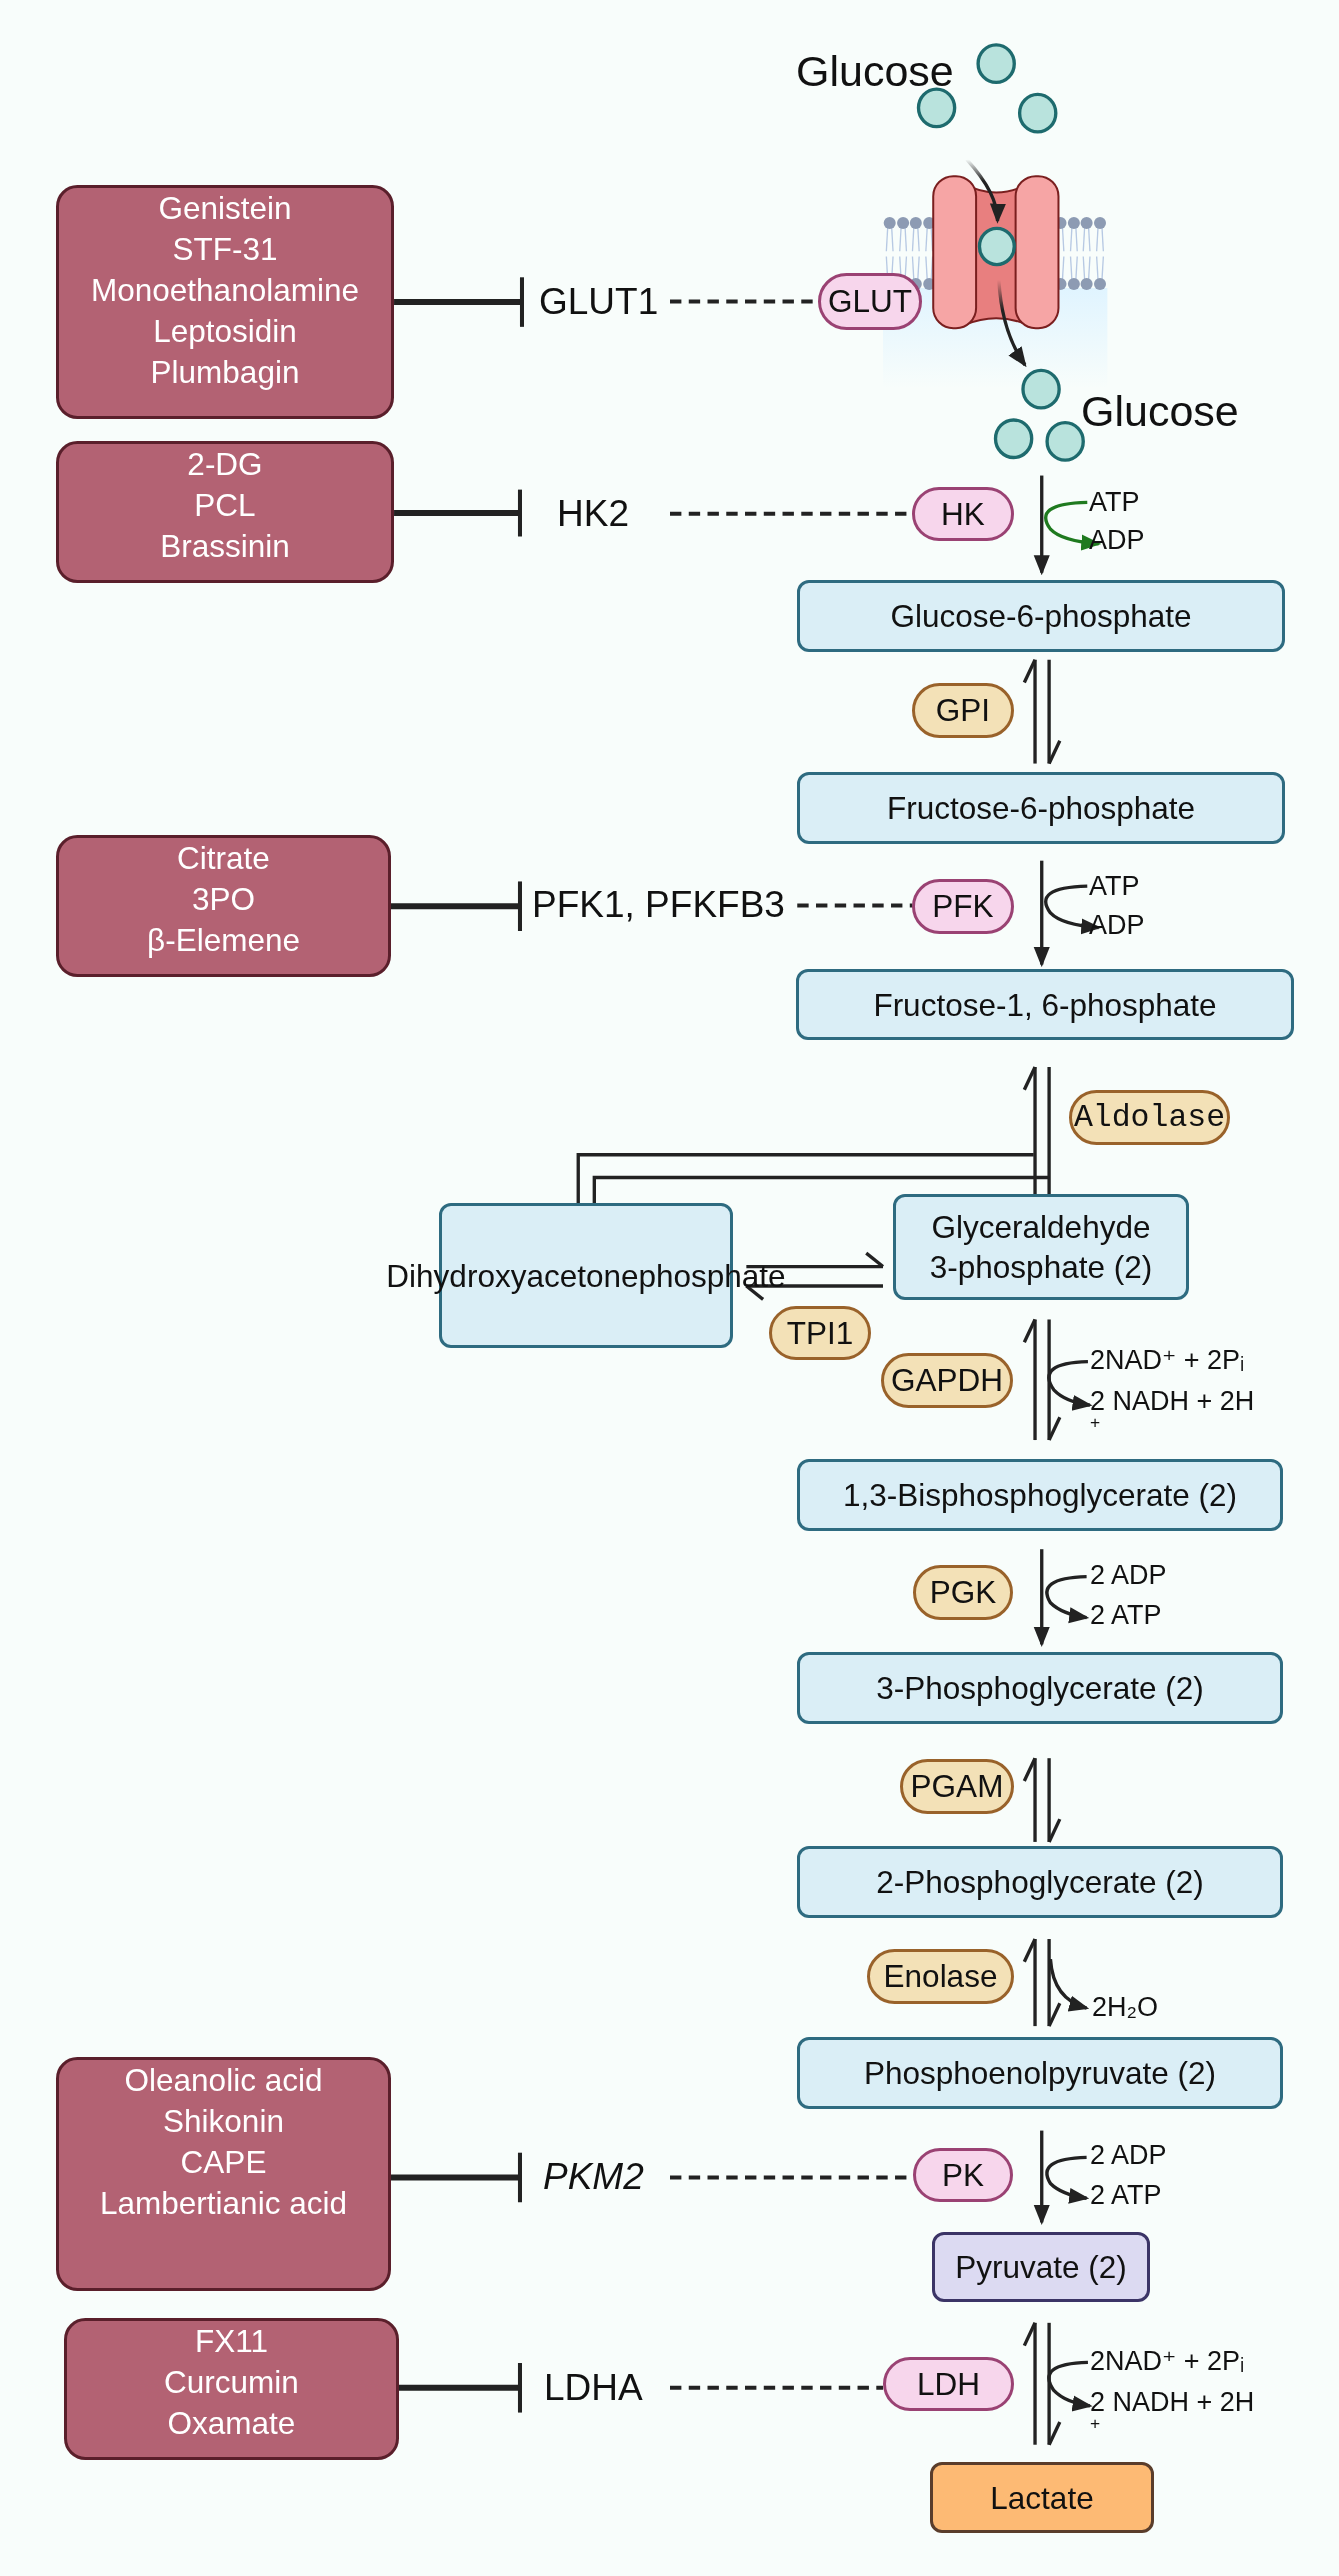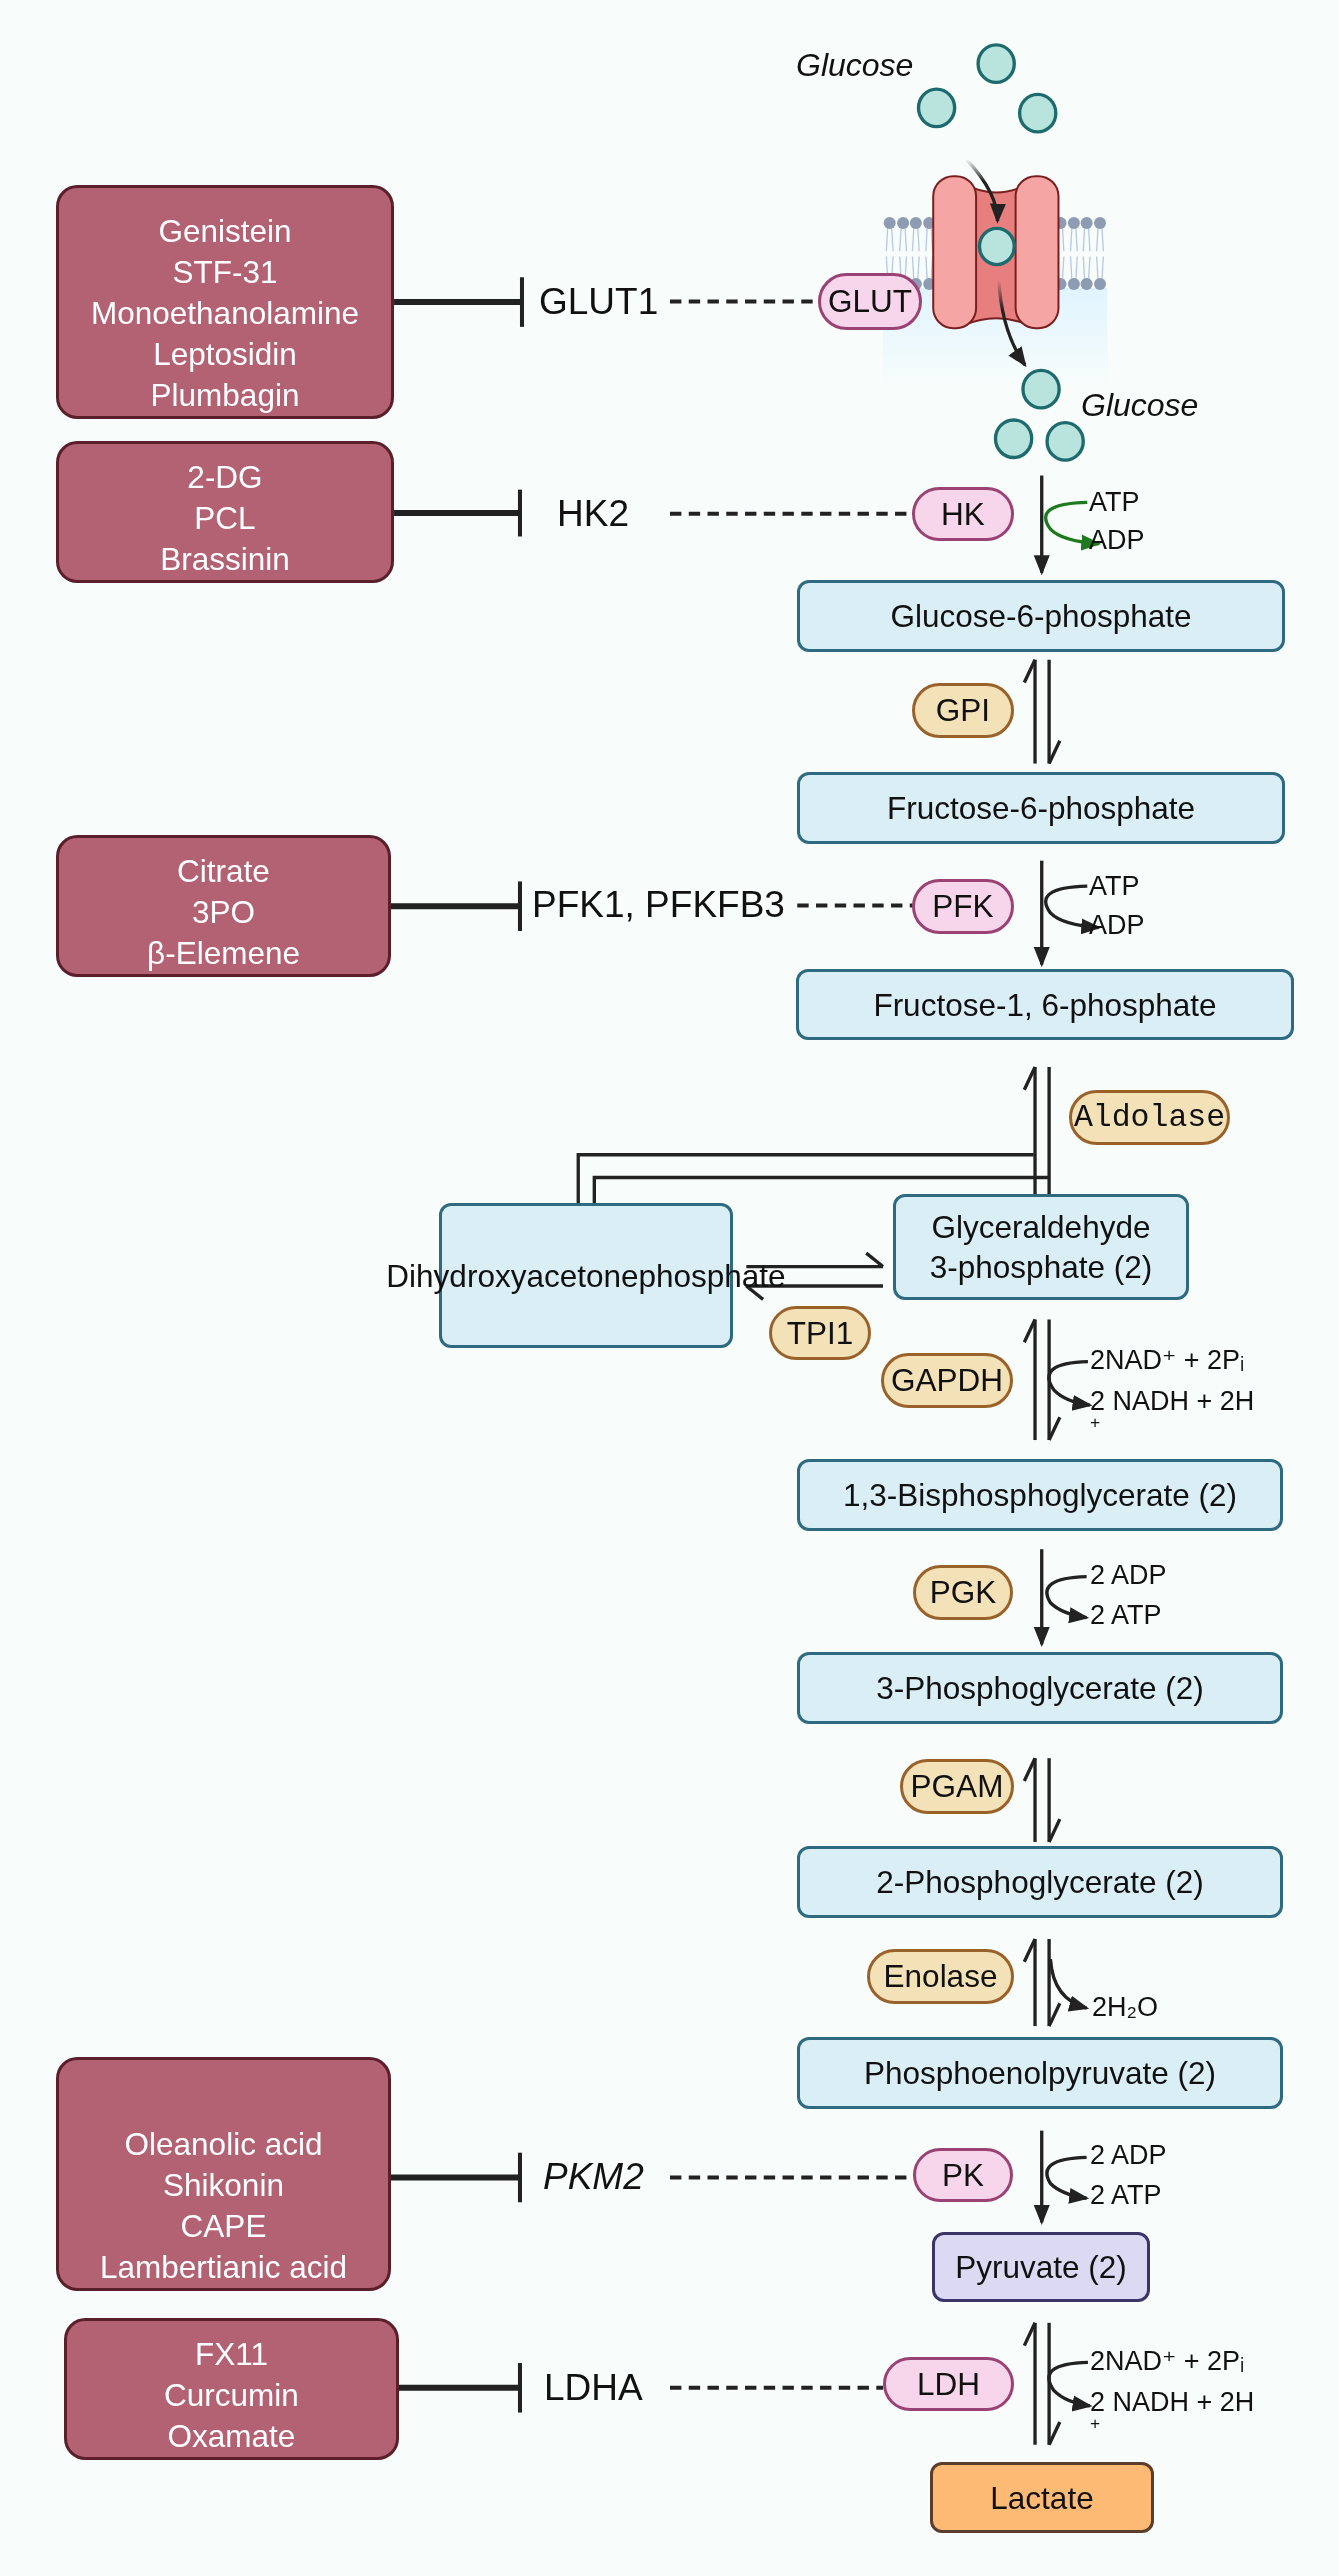--- a/index.html
+++ b/index.html
@@ -1,31 +1,31 @@
 <!DOCTYPE html>
 <html style="font-size:10.7px"><head>
 <meta charset="utf-8">
 <style>
   html, body { margin:0; padding:0; }
   body { width:1340px; height:2576px; background:#f8fdfb; position:relative; overflow:hidden;
          font-family:"Liberation Sans", "DejaVu Sans", sans-serif; color:#111; }
   .abs { position:absolute; box-sizing:border-box; }
   .inhib { background:#b36273; border:3.3px solid #5a1f2b; border-radius:21.4px; color:#fff;
-           display:flex; flex-direction:column; align-items:center; justify-content:flex-end;
+           display:flex; flex-direction:column; align-items:center; justify-content:flex-start;
            font-size:31.5px; line-height:41px; text-align:center; }
   .target { font-size:37px; line-height:40px; white-space:nowrap; }
   .metab { background:#daeef6; border:3.3px solid #2e6b80; border-radius:12px;
            display:flex; align-items:center; justify-content:center; text-align:center;
            font-size:31.5px; line-height:40px; }
   .pill { border-radius:33px; display:flex; align-items:center; justify-content:center;
           font-size:31.5px; white-space:nowrap; }
   .pill.reg { background:#f7d6ec; border:3.3px solid #9a4273; }
   .pill.cat { background:#f3e1b7; border:3.3px solid #99622a; }
   .cof { font-size:27px; line-height:29.5px; white-space:nowrap; }
-  .glabel { font-size:32px; white-space:nowrap;font-style:italic; }
+  .glabel { font-size:43px; white-space:nowrap; }
   svg#lines { position:absolute; left:0; top:0; }
 </style>
 </head>
 <body>
 
 <svg id="lines" width="1340" height="2576" viewBox="0 0 2000 3846">
   <defs>
     <marker id="ah" markerWidth="10" markerHeight="10" refX="8" refY="5" orient="auto" markerUnits="userSpaceOnUse" viewBox="0 0 10 10">
       <path d="M0,0 L10,5 L0,10 z" fill="#222"></path>
     </marker>

